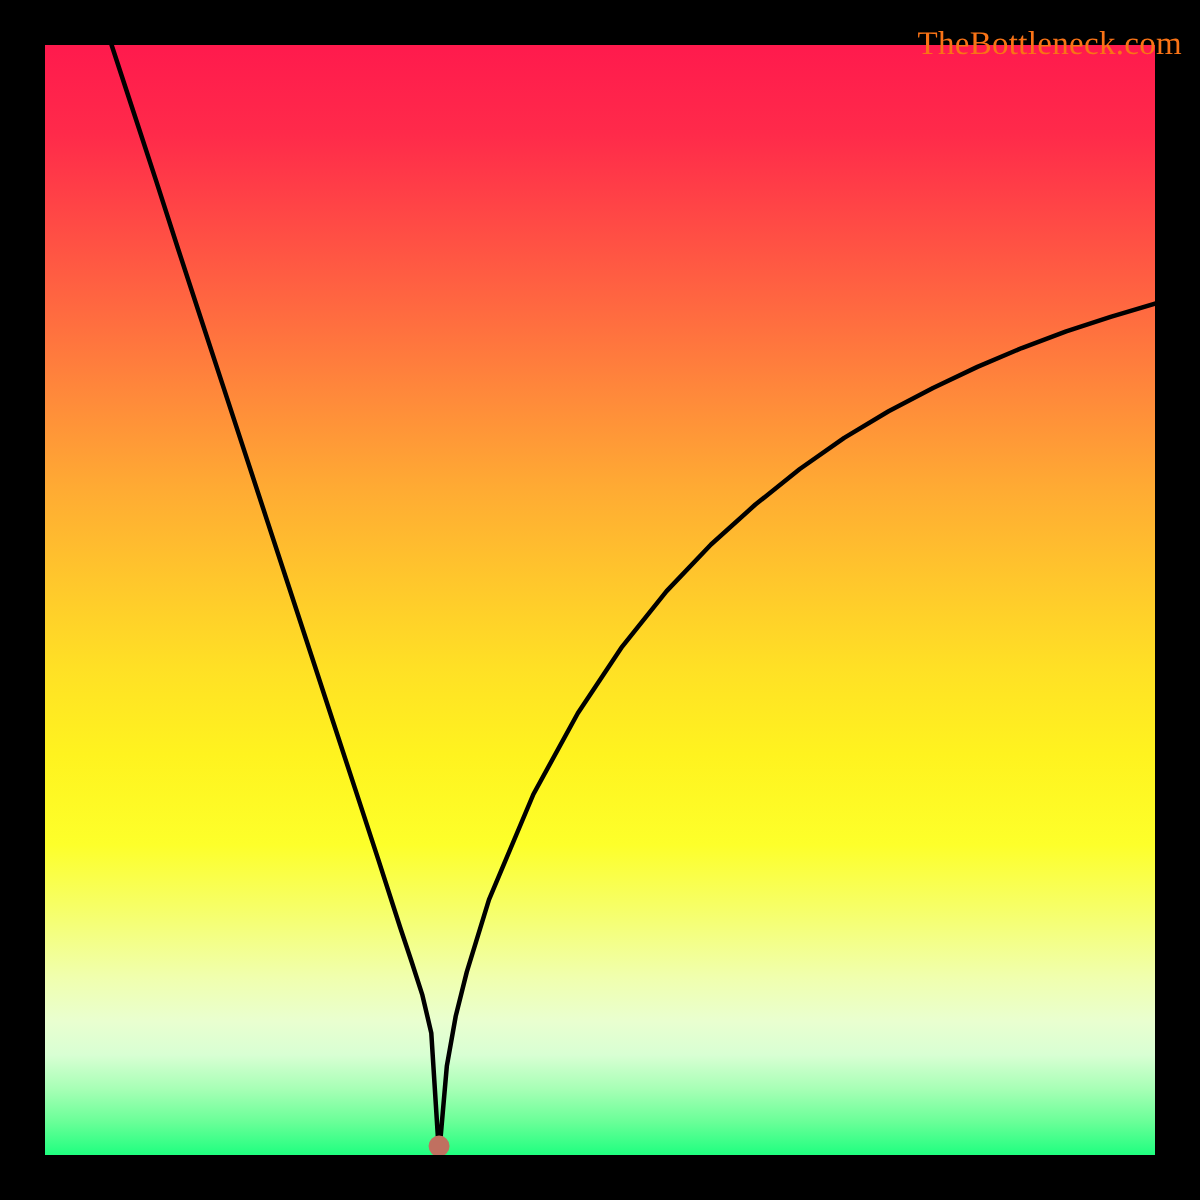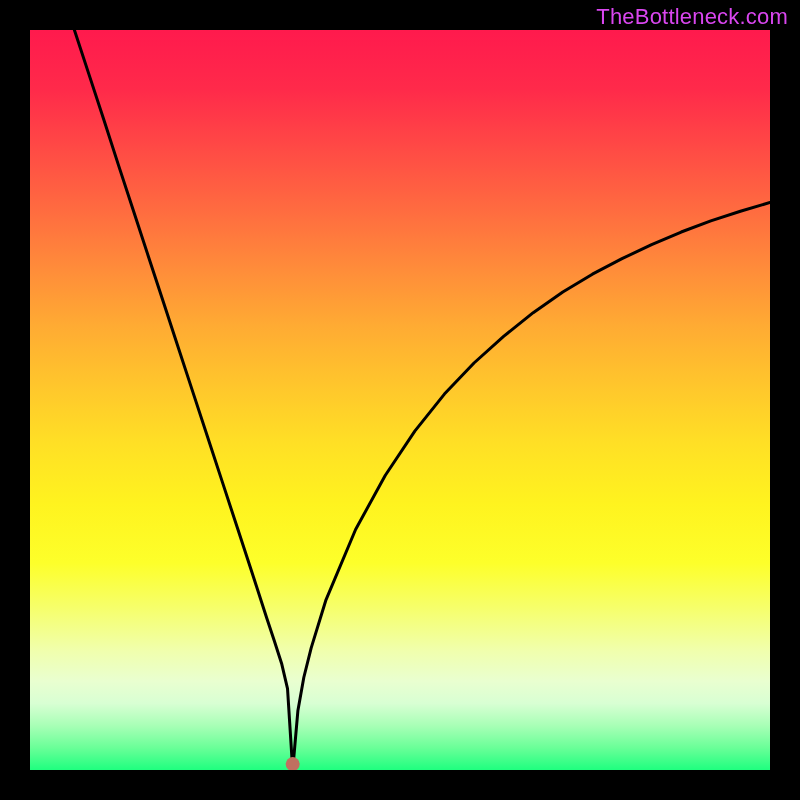--- a/index.html
+++ b/index.html
@@ -38,26 +38,27 @@
       #f0ffae 84%,
       #e9ffd0 88%,
       #d8ffd3 91%,
       #a8ffb6 94%,
       #6aff98 97%,
       #1fff7f 100%
     );
   }
   .watermark {
     position: absolute;
-    top: 4px;
+    top: 16px;
     right: 12px;
-    color: #d946ef;
+    color: #f97316;
     font-size: 22px;
     letter-spacing: 0.2px;
     user-select: none;
+    font-family: Liberation Serif, serif;
   }
   svg.curve {
     position: absolute;
     left: 0;
     top: 0;
     width: 740px;
     height: 740px;
   }
 </style>
 </head>

